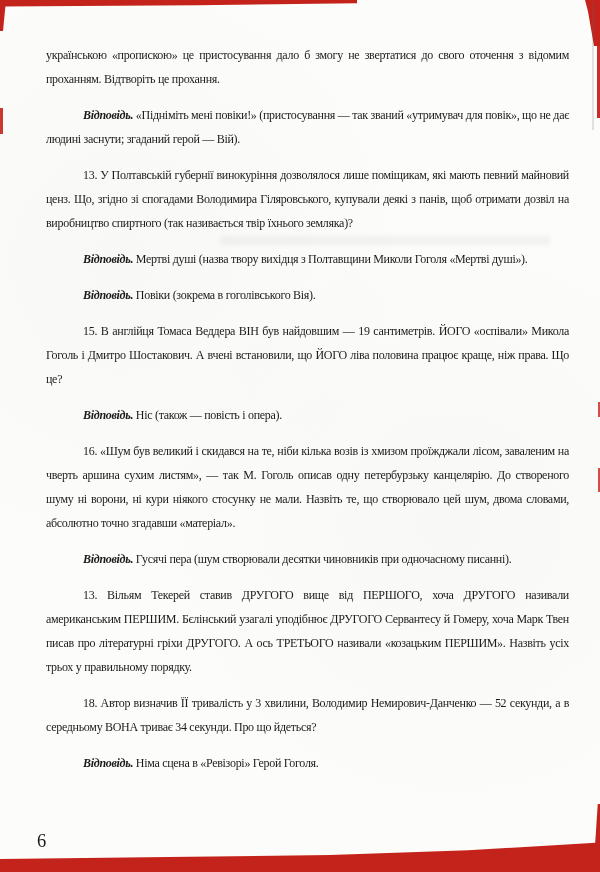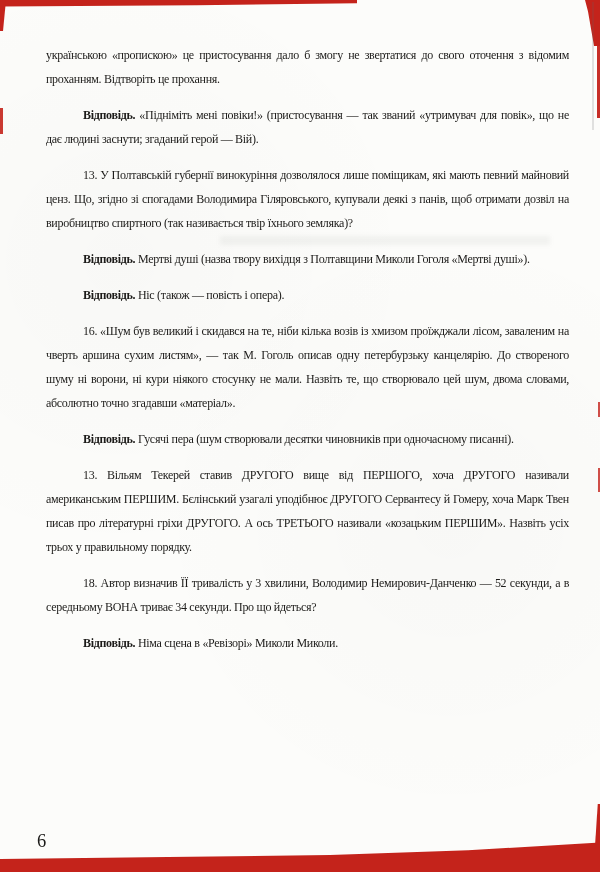--- a/index.html
+++ b/index.html
@@ -33,21 +33,21 @@
     margin: 12px;
     text-align: justify;
     font-size: 12px;
     line-height: 24px;
     letter-spacing: -0.3px;
     text-indent: 37px;
   }
   .para.cont { text-indent: 0; }
   .para.question { margin-top: 5px; }
   .qnum { font-weight: 400; }
-  .alabel { font-weight: 700; }
+  .alabel { font-weight: 700; font-style: italic; }
   .page-number {
     position: absolute; left: 37px; top: 831px;
     font-size: 18.5px; color: #1c1b19;
   }
   
   .scan-edge { position: absolute; background: #c4231b; }
   .edge-top       { left: 0; top: 0; width: 357px; height: 7px;
                     clip-path: polygon(0 0, 100% 0, 100% 45%, 55% 75%, 0 92%); }
   .edge-left-top  { left: 0; top: 0; width: 6px; height: 31px;
                     clip-path: polygon(0 0, 100% 0, 50% 100%, 0 100%); }
@@ -88,28 +88,30 @@
   <div class="ghost-smudge"></div>
 
   <main class="text-block">
 
     <p class="para cont"><span>українською «пропискою» це пристосування дало б змогу не звертатися до свого оточення з відомим проханням. Відтворіть це прохання.</span></p>
     <p class="para answer"><span class="alabel">Відповідь.</span> <span>«Підніміть мені повіки!» (пристосування — так званий «утримувач для повік», що не дає людині заснути; згаданий герой — Вій).</span></p>
 
     <p class="para question"><span class="qnum">13.</span> <span>У Полтавській губернії винокуріння дозволялося лише поміщикам, які мають певний майновий ценз. Що, згідно зі спогадами Володимира Гіляровського, купували деякі з панів, щоб отримати дозвіл на виробництво спиртного (так називається твір їхнього земляка)?</span></p>
     <p class="para answer"><span class="alabel">Відповідь.</span> <span>Мертві душі (назва твору вихідця з Полтавщини Миколи Гоголя «Мертві душі»).</span></p>
 
+    <p class="para answer"><span class="alabel">Відповідь.</span> <span>Повіки (зокрема в гоголівського Вія).</span></p>
 
+    <p class="para question"><span class="qnum">15.</span> <span>В англійця Томаса Веддера ВІН був найдовшим — 19 сантиметрів. ЙОГО «оспівали» Микола Гоголь і Дмитро Шостакович. А вчені встановили, що ЙОГО ліва половина працює краще, ніж права. Що це?</span></p>
     <p class="para answer"><span class="alabel">Відповідь.</span> <span>Ніс (також — повість і опера).</span></p>
 
     <p class="para question"><span class="qnum">16.</span> <span>«Шум був великий і скидався на те, ніби кілька возів із хмизом проїжджали лісом, заваленим на чверть аршина сухим листям», — так М. Гоголь описав одну петербурзьку канцелярію. До створеного шуму ні ворони, ні кури ніякого стосунку не мали. Назвіть те, що створювало цей шум, двома словами, абсолютно точно згадавши «матеріал».</span></p>
     <p class="para answer"><span class="alabel">Відповідь.</span> <span>Гусячі пера (шум створювали десятки чиновників при одночасному писанні).</span></p>
 
     <p class="para question"><span class="qnum">13.</span> <span>Вільям Текерей ставив ДРУГОГО вище від ПЕРШОГО, хоча ДРУГОГО називали американським ПЕРШИМ. Бєлінський узагалі уподібнює ДРУГОГО Сервантесу й Гомеру, хоча Марк Твен писав про літературні гріхи ДРУГОГО. А ось ТРЕТЬОГО називали «козацьким ПЕРШИМ». Назвіть усіх трьох у правильному порядку.</span></p>
 
     <p class="para question"><span class="qnum">18.</span> <span>Автор визначив ЇЇ тривалість у 3 хвилини, Володимир Немирович-Данченко — 52 секунди, а в середньому ВОНА триває 34 секунди. Про що йдеться?</span></p>
-    <p class="para answer"><span class="alabel">Відповідь.</span> <span>Німа сцена в «Ревізорі» Миколи Миколи.</span></p>
+    <p class="para answer"><span class="alabel">Відповідь.</span> <span>Німа сцена в «Ревізорі» Герой Гоголя.</span></p>
 
   </main>
 
   <div class="page-number">6</div>
 
 </div>
 
 </body></html>

